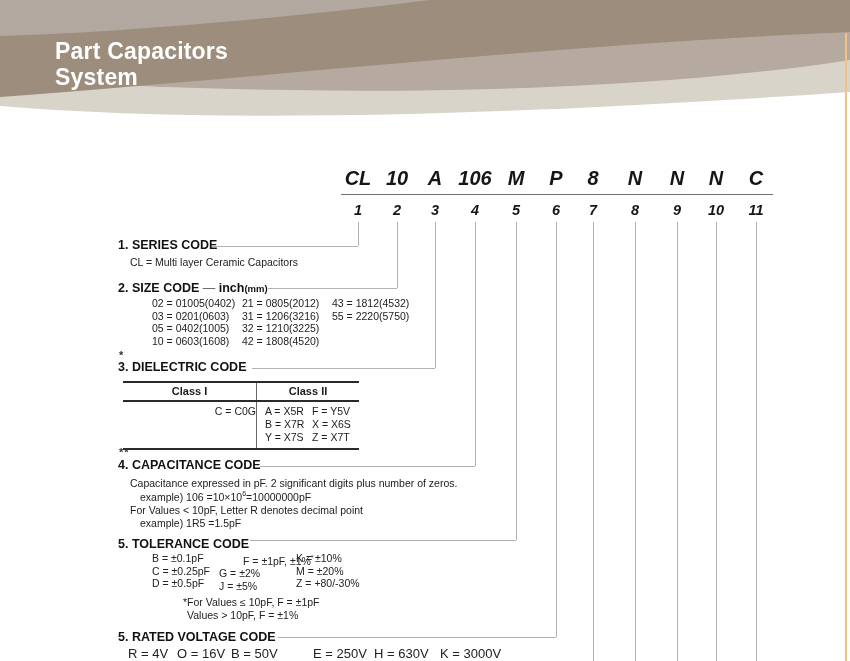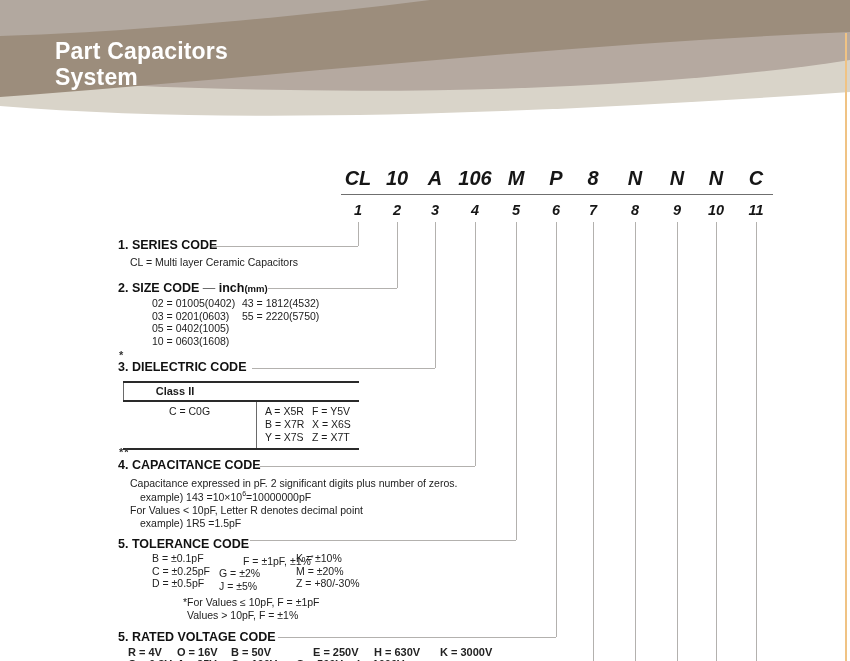--- a/index.html
+++ b/index.html
@@ -33,27 +33,27 @@
   .cols .col { display:flex; flex-direction:column; }
   .cols .col span { line-height:12.6px; white-space:nowrap;padding-left:24px; }
   
   .dtable { position:absolute; left:123px; top:381px; width:236px;
     border-top:2px solid #2a2a2a; border-bottom:2px solid #2a2a2a; font-size:10.5px; }
   .dtable .hdr { display:flex; border-bottom:2px solid #2a2a2a; font-weight:bold; font-size:11px; }
   .dtable .hdr div { text-align:center; padding:2px 0 3px; }
   .dtable .bdy { display:flex; min-height:43px; }
   .c1w { width:133px; }
   .c2w { width:103px; border-left:1px solid #6a6a6a; }
-  .dtable .bdy .c1w { text-align:center; padding-top:3px; }
+  .dtable .bdy .c1w { text-align:right; padding-top:3px; }
   .dtable .bdy .c2w { padding:3px 0 4px 8px; }
   .d2row { display:flex; line-height:13px; }
   .d2row span:first-child { width:47px; white-space:nowrap; }
   .d2row span:last-child { white-space:nowrap; }
   sup.sup6 { font-size:7px; vertical-align:super; }
-  .vrow { position:absolute; display:flex; font-size:11px; color:#222;font-weight:bold; }
+  .vrow { position:absolute; display:flex; font-size:13px; color:#222; }
   .vrow span { white-space:nowrap; }
 </style>
 </head>
 <body>
 
 <div class="page">
 
   <div class="banner">
     <svg width="850" height="130" viewBox="0 0 850 130">
       <path d="M0,0 H850 V92 C560,112 240,126 0,106 Z" fill="#d9d4c9"></path>
@@ -120,30 +120,37 @@
     <span style="font-weight:normal; color:#555">—</span>
     <span>inch</span><span style="font-weight:bold; font-size:9.5px">(mm)</span>
   </div>
   <div class="cols" style="left:128px; top:297px">
     <div class="col" style="width:90px">
       <span>02 = 01005(0402)</span>
       <span>03 = 0201(0603)</span>
       <span>05 = 0402(1005)</span>
       <span>10 = 0603(1608)</span>
     </div>
+    <div class="col" style="width:90px">
+      <span>21 = 0805(2012)</span>
+      <span>31 = 1206(3216)</span>
+      <span>32 = 1210(3225)</span>
+      <span>42 = 1808(4520)</span>
+    </div>
     <div class="col">
       <span>43 = 1812(4532)</span>
       <span>55 = 2220(5750)</span>
     </div>
   </div>
 
   <div class="sec-marker" style="left:119px; top:349px">*</div>
   <div class="sec-title" style="left:118px; top:360px">3. DIELECTRIC CODE</div>
   <div class="dtable">
     <div class="hdr">
+      <div class="c1w">Class I</div>
       <div class="c2w">Class II</div>
     </div>
     <div class="bdy">
       <div class="c1w">C = C0G</div>
       <div class="c2w">
         <div class="d2row">
           <span>A = X5R</span>
           <span>F = Y5V</span>
         </div>
         <div class="d2row">
@@ -155,21 +162,21 @@
           <span>Z = X7T</span>
         </div>
       </div>
     </div>
   </div>
 
   <div class="sec-marker" style="left:119px; top:446px">**</div>
   <div class="sec-title" style="left:118px; top:458px">4. CAPACITANCE CODE</div>
   <div class="body-text" style="left:130px; top:477px">Capacitance expressed in pF. 2 significant digits plus number of zeros.</div>
   <div class="body-text" style="left:140px; top:490px">
-    <span>example) 143 =10×10</span><sup class="sup6">6</sup><span>=10000000pF</span>
+    <span>example) 106 =10×10</span><sup class="sup6">6</sup><span>=10000000pF</span>
   </div>
   <div class="body-text" style="left:130px; top:504px">For Values &lt; 10pF, Letter R denotes decimal point</div>
   <div class="body-text" style="left:140px; top:517px">example) 1R5 =1.5pF</div>
 
   <div class="sec-title" style="left:118px; top:537px">5. TOLERANCE CODE</div>
   <div class="cols" style="left:128px; top:552px">
     <div class="col" style="width:67px">
       <span>B = ±0.1pF</span>
       <span>C = ±0.25pF</span>
       <span>D = ±0.5pF</span>

